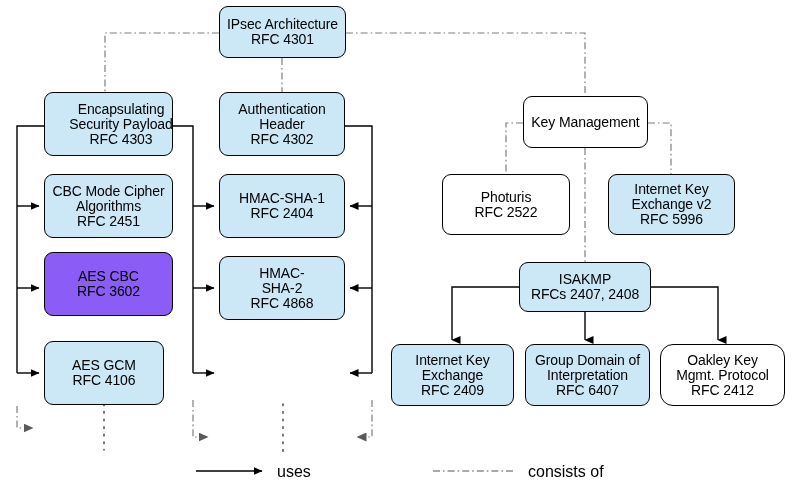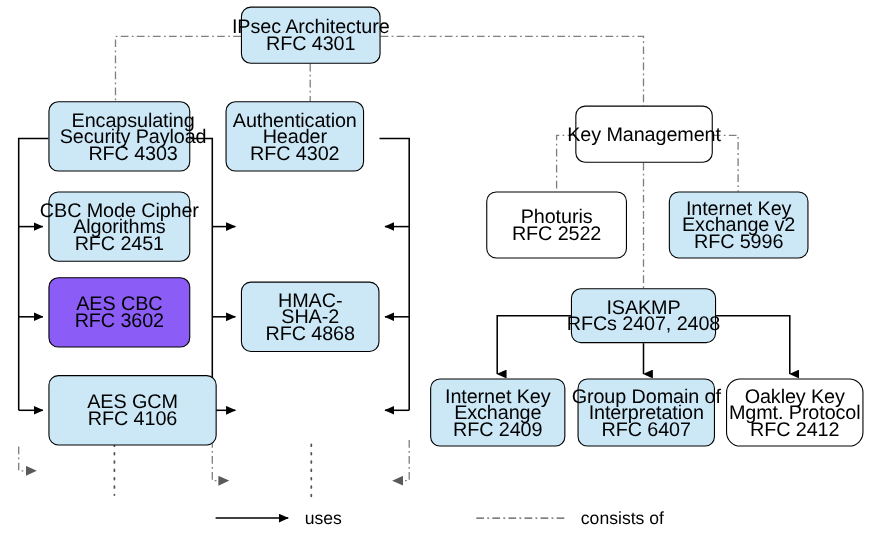--- a/index.html
+++ b/index.html
@@ -28,21 +28,21 @@
   .node {
     position: absolute;
     box-sizing: border-box;
     border: 1.4px solid #000000;
     border-radius: 9px;
     display: flex;
     flex-direction: column;
     align-items: center;
     justify-content: center;
     text-align: center;
-    font-size: 18px;
+    font-size: 14px;
     line-height: 15px;
     color: #000000;
     letter-spacing: -0.1px;
     z-index: 3;
   }
   .node .ln { display: block; white-space: nowrap; }
   .legend-text {
     position: absolute;
     font-size: 16px;
     color: #000000;
@@ -137,31 +137,35 @@
     <span class="ln">CBC Mode Cipher</span>
     <span class="ln">Algorithms</span>
     <span class="ln">RFC 2451</span>
   </div>
 
   <div class="node" style="left:44px; top:252px; width:129px; height:64px; background:#8b5cf6;">
     <span class="ln">AES CBC</span>
     <span class="ln">RFC 3602</span>
   </div>
 
-  <div class="node" style="left:44px; top:341px; width:153px; height:64px; background:#cce8f7;">
+  <div class="node" style="left:44px; top:341px; width:120px; height:64px; background:#cce8f7;">
     <span class="ln">AES GCM</span>
     <span class="ln">RFC 4106</span>
   </div>
 
-  <div class="node" style="left:205px; top:92px; width:126px; height:64px; background:#cce8f7;">
+  <div class="node" style="left:219px; top:92px; width:126px; height:64px; background:#cce8f7;">
     <span class="ln">Authentication</span>
     <span class="ln">Header</span>
     <span class="ln">RFC 4302</span>
   </div>
 
+  <div class="node" style="left:219px; top:174px; width:126px; height:64px; background:#cce8f7;">
+    <span class="ln">HMAC-SHA-1</span>
+    <span class="ln">RFC 2404</span>
+  </div>
 
   <div class="node" style="left:219px; top:256px; width:126px; height:64px; background:#cce8f7;">
     <span class="ln">HMAC-</span>
     <span class="ln">SHA-2</span>
     <span class="ln">RFC 4868</span>
   </div>
 
 
   <div class="node" style="left:523px; top:96px; width:125px; height:52px; background:#ffffff;">
     <span class="ln">Key Management</span>

